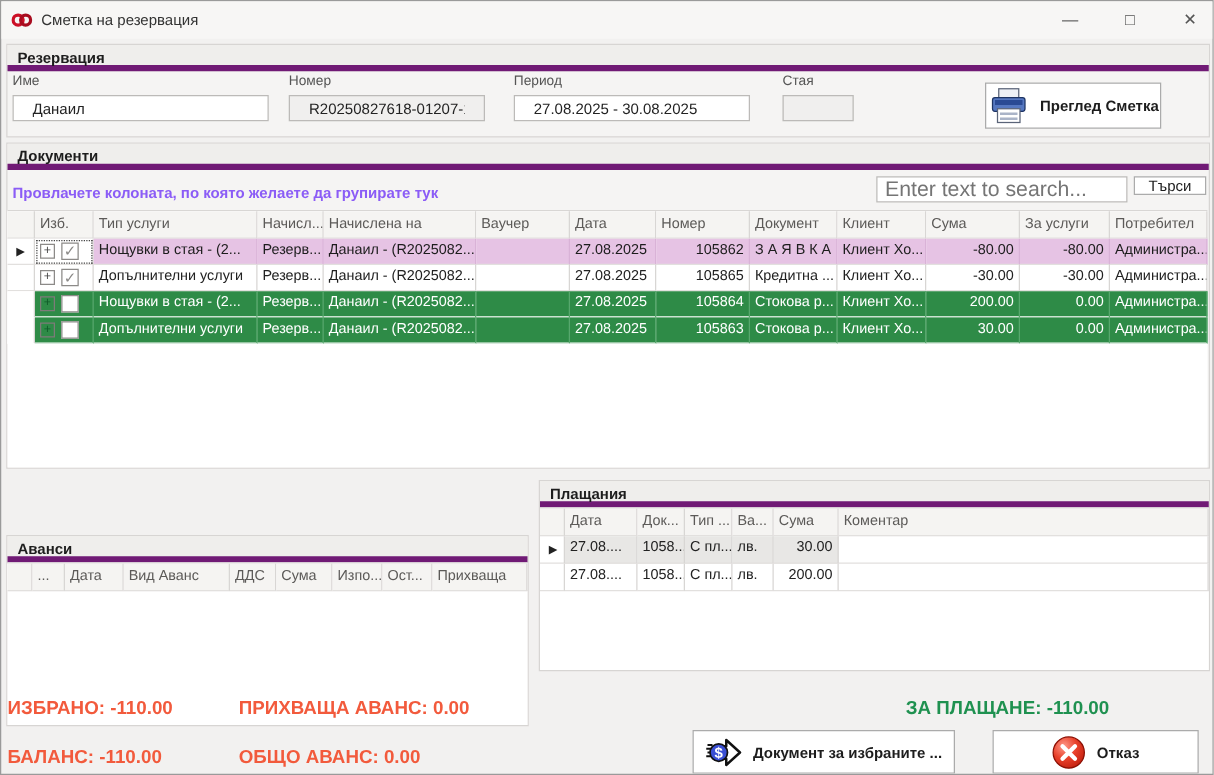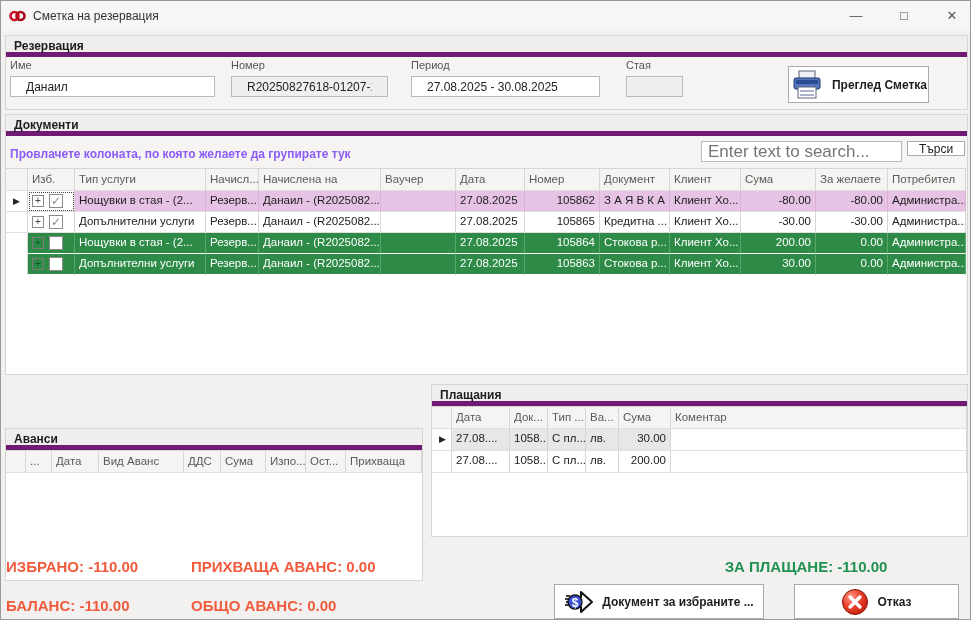--- a/index.html
+++ b/index.html
@@ -112,21 +112,21 @@
       <div class="gc c1" style="display:block;padding-top:4px;">Изб.</div>
       <div class="gc c2">Тип услуги</div>
       <div class="gc c3">Начисл...</div>
       <div class="gc c4">Начислена на</div>
       <div class="gc c5">Ваучер</div>
       <div class="gc c6">Дата</div>
       <div class="gc c7">Номер</div>
       <div class="gc c8">Документ</div>
       <div class="gc c9">Клиент</div>
       <div class="gc c10">Сума</div>
-      <div class="gc c11">За желаете</div>
+      <div class="gc c11">За услуги</div>
       <div class="gc c12">Потребител</div>
     </div>
 
     <div class="grow row-pink">
       <div class="gc c0 ind">▶</div>
       <div class="gc c1 focus-cell">
         <span class="exp">+</span>
         <span class="cb checked"></span>
       </div>
       <div class="gc c2">Нощувки  в стая  - (2...</div>

